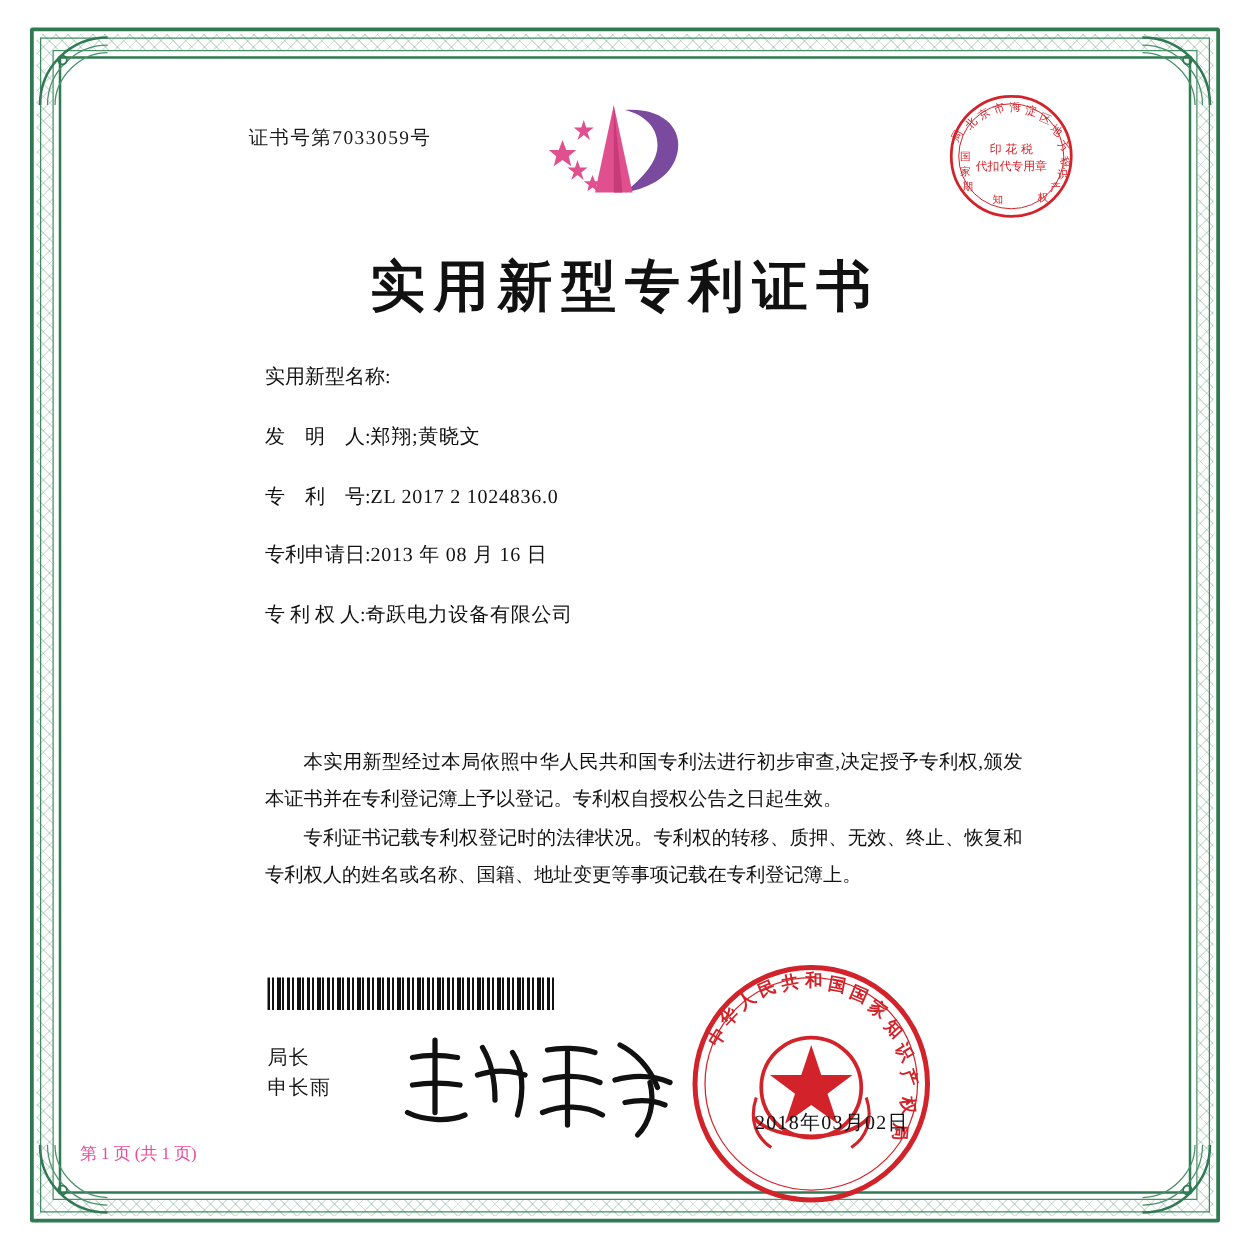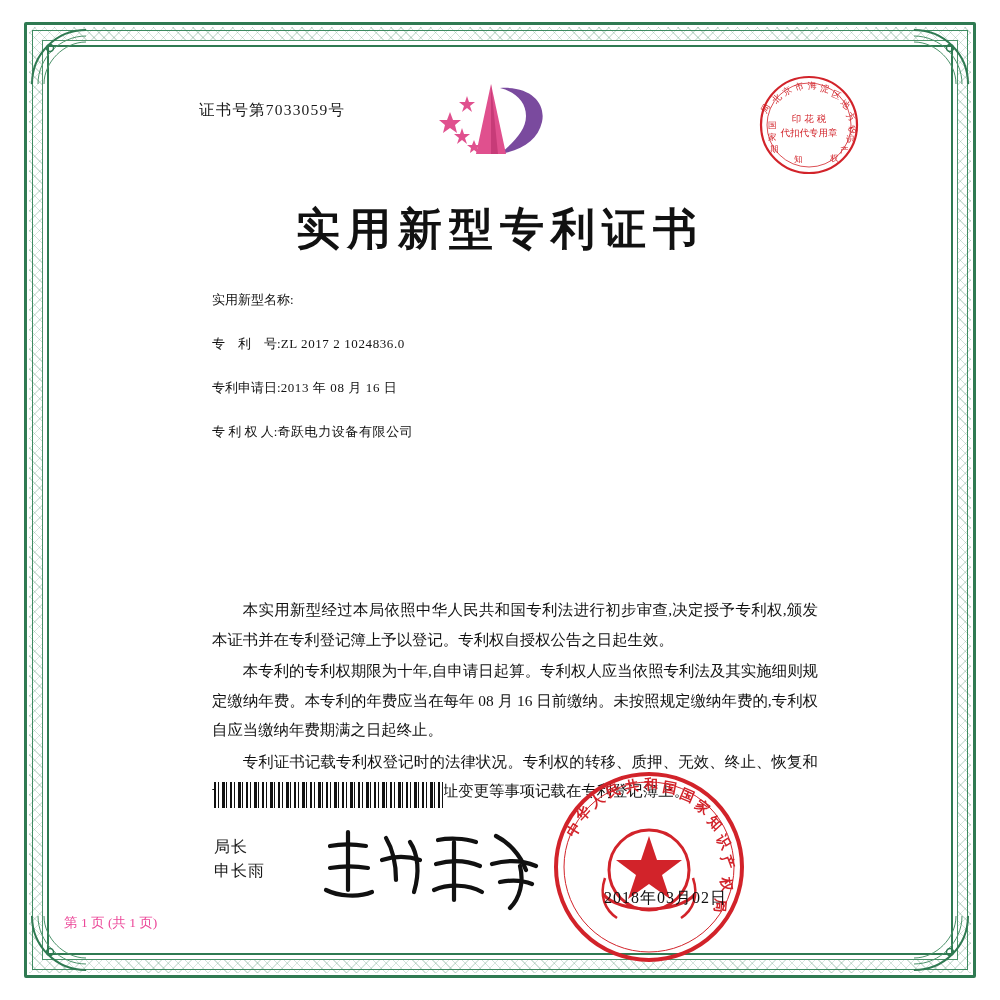--- a/index.html
+++ b/index.html
@@ -138,21 +138,21 @@
   .fields {
     position: absolute;
     left: 148px;
     right: 60px;
     top: 232px;
   }
   .field {
     display: flex;
     align-items: baseline;
     margin-bottom: 27px;
-    font-size: 13px;
+    font-size: 16px;
     line-height: 1.3;
   }
   .field .label {
     white-space: pre;
     color: #111;
   }
   .field .value {
     color: #111;
     letter-spacing: 0.6px;
   }
@@ -328,36 +328,39 @@
       </svg>
     </div>
 
     <div class="title">实用新型专利证书</div>
 
     <div class="fields">
       <div class="field">
         <span class="label">实用新型名称:</span>
       </div>
       <div class="field">
+        <span class="label">发　明　人:</span>
+        <span class="value">郑翔;黄晓文</span>
+      </div>
+      <div class="field">
         <span class="label">专　利　号:</span>
         <span class="value">ZL 2017 2 1024836.0</span>
       </div>
       <div class="field">
         <span class="label">专利申请日:</span>
         <span class="value">2013 年 08 月 16 日</span>
       </div>
       <div class="field">
         <span class="label">专 利 权 人:</span>
         <span class="value">奇跃电力设备有限公司</span>
       </div>
     </div>
 
     <div class="body-text">
       <p>本实用新型经过本局依照中华人民共和国专利法进行初步审查,决定授予专利权,颁发本证书并在专利登记簿上予以登记。专利权自授权公告之日起生效。</p>
-      <p>本专利的专利权期限为十年,自申请日起算。专利权人应当依照专利法及其实施细则规定缴纳年费。本专利的年费应当在每年 08 月 16 日前缴纳。未按照规定缴纳年费的,专利权自应当缴纳年费期满之日起终止。</p>
       <p>专利证书记载专利权登记时的法律状况。专利权的转移、质押、无效、终止、恢复和专利权人的姓名或名称、国籍、地址变更等事项记载在专利登记簿上。</p>
     </div>
 
     <div class="barcode"></div>
 
     <div class="sign-block">
       <div>局长</div>
       <div>申长雨</div>
     </div>
 

